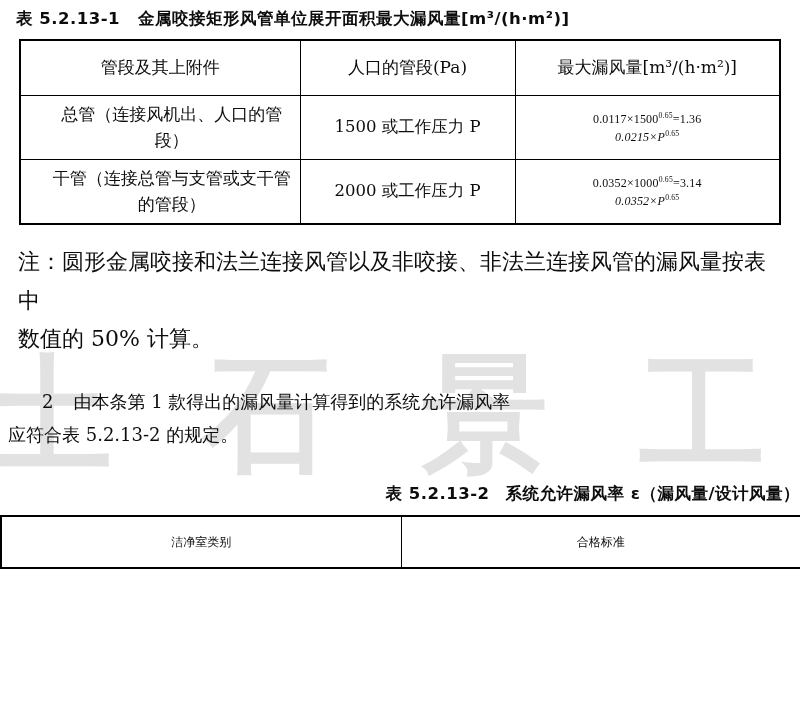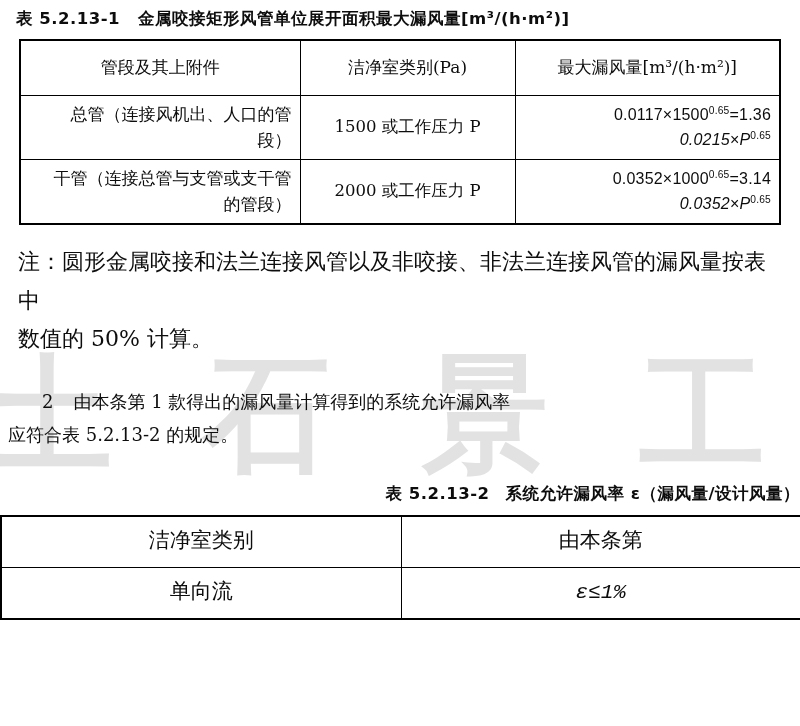--- a/index.html
+++ b/index.html
@@ -67,30 +67,29 @@
     padding: 6px 8px;
   }
   table#t1 {
     width: 760px;
     margin-top: 9px;
     border: 2px solid #000;
   }
   table#t1 td { height: 36px; }
   table#t1 td.hdr { height: 42px; }
   table#t1 td.left {
-    text-align: right;
+    text-align: center;
     padding-left: 31px;
   }
   table#t1 td.mid { font-size: 16.5px; }
   .formula {
-    font-family: Liberation Sans, sans-serif;
-    font-size: 16px;
+    font-family: Liberation Serif, serif;
+    font-size: 12px;
     letter-spacing: 0.2px;
     white-space: nowrap;
-    text-align: right;
   }
   .formula .it { font-style: italic; }
   sup { font-size: 0.64em; vertical-align: super; }
 
   .note {
     margin: 18px 18px 0 18px;
     font-size: 22px;
     line-height: 1.75;
     text-indent: 0;
   }
@@ -109,21 +108,21 @@
     margin-top: 32px;
     text-align: right;
   }
   #cap2 .cap-num { margin-right: 16px; }
 
   table#t2 {
     width: 800px;
     margin-top: 10px;
     border: 2px solid #000;
   }
-  table#t2 td { height: 38px; font-size: 21px; font-family: Liberation Mono, monospace; }
+  table#t2 td { height: 38px; font-size: 12px; }
   .eps { font-style: italic; }
 </style>
 </head>
 <body>
 
 <div class="watermark">土 石 景 工 程</div>
 
 <div class="page">
 
   <div class="tbl-caption" id="cap1">
@@ -132,21 +131,21 @@
 
   <table class="doc" id="t1">
     <colgroup>
       <col style="width:280px">
       <col style="width:215px">
       <col style="width:265px">
     </colgroup>
     <tbody>
       <tr>
         <td class="hdr">管段及其上附件</td>
-        <td class="hdr">洁净室类别(Pa)</td>
+        <td class="hdr">人口的管段(Pa)</td>
         <td class="hdr">最大漏风量[m³/(h·m²)]</td>
       </tr>
 
       <tr>
         <td class="left">总管（连接风机出、人口的管段）</td>
         <td class="mid">1500 或工作压力 P</td>
         <td>
           <div class="formula">
             <span>0.0117×1500</span><sup>0.65</sup><span>=1.36</span>
           </div>
@@ -187,22 +186,18 @@
   </div>
 
   <table class="doc" id="t2">
     <colgroup>
       <col style="width:400px">
       <col style="width:400px">
     </colgroup>
     <tbody>
       <tr>
         <td>洁净室类别</td>
-        <td>由本条第</td>
-      </tr>
-      <tr>
-        <td>单向流</td>
-        <td class="eps">ε≤1%</td>
+        <td>合格标准</td>
       </tr>
     </tbody>
   </table>
 
 </div>
 
 </body></html>

